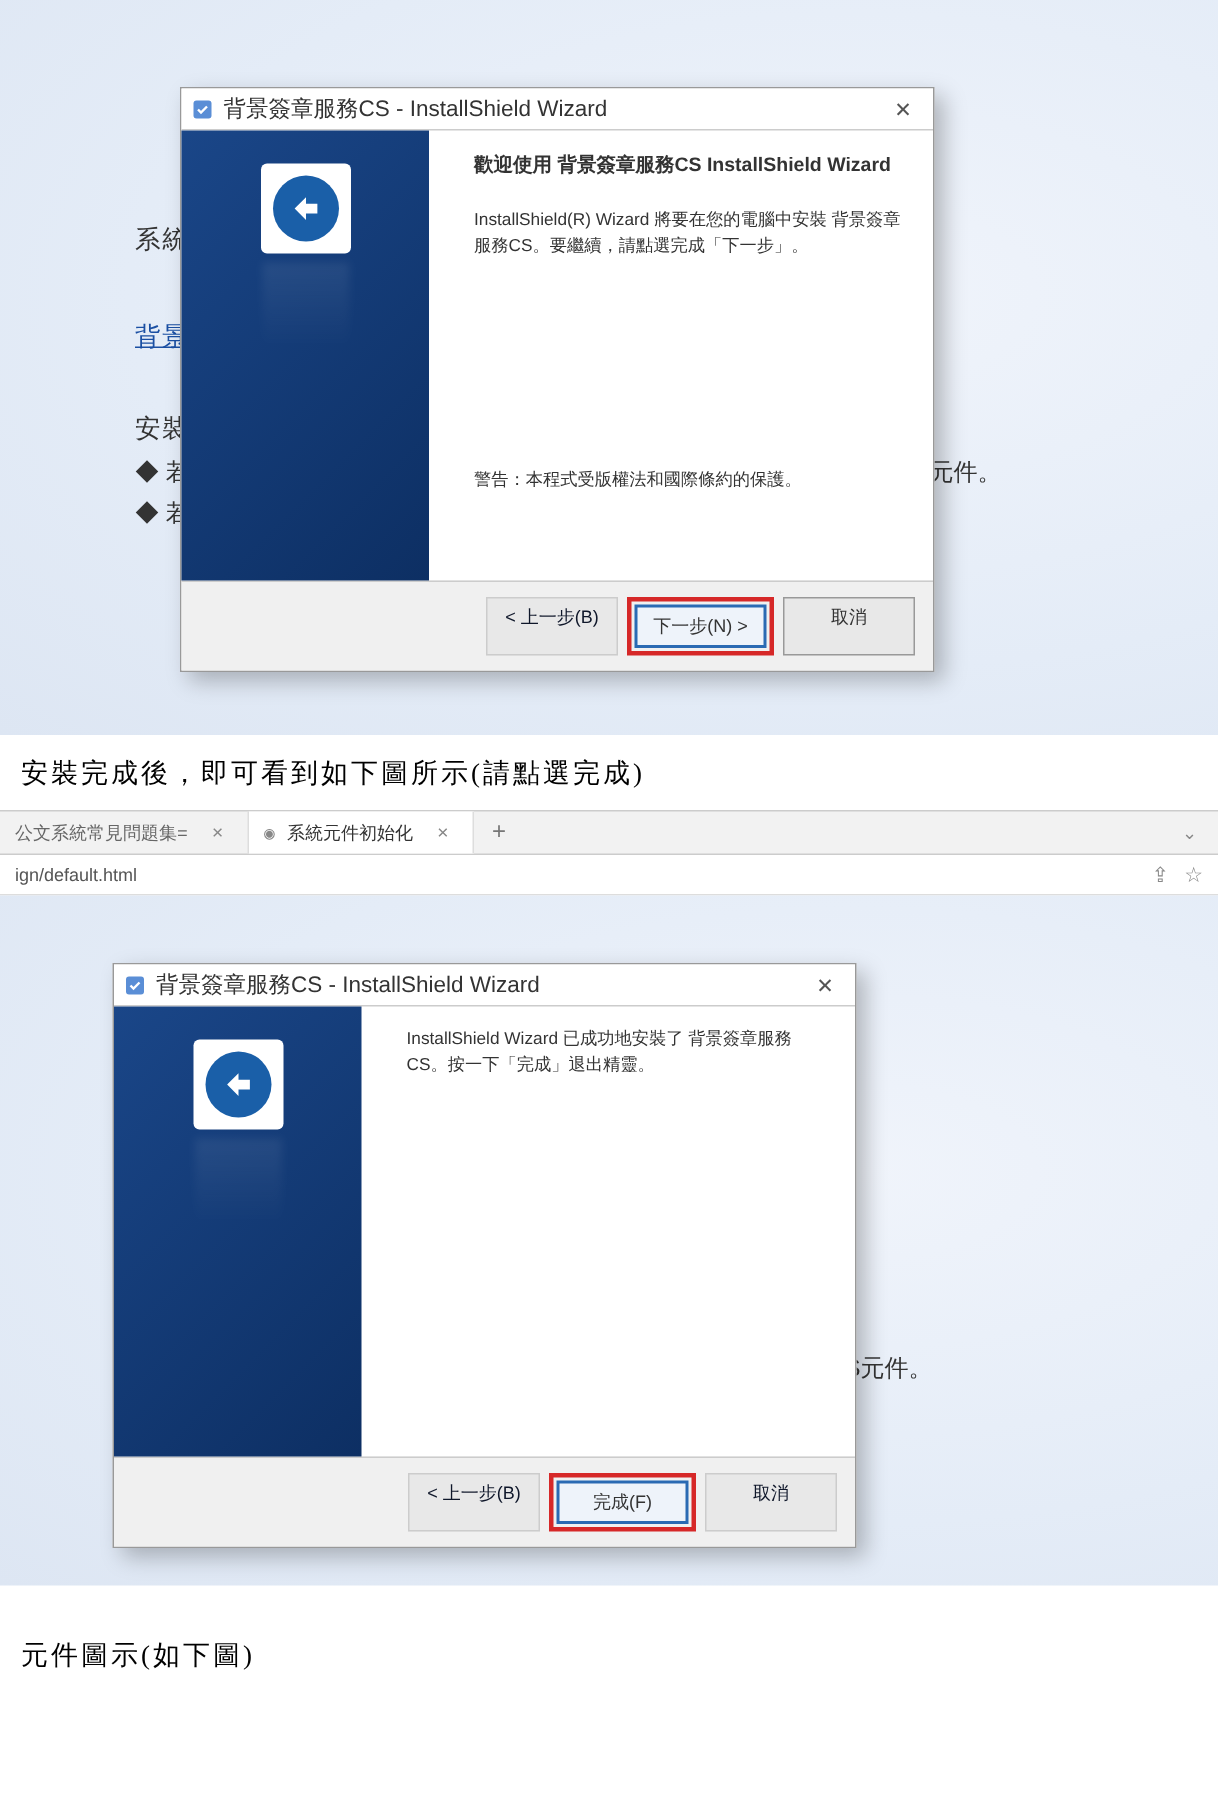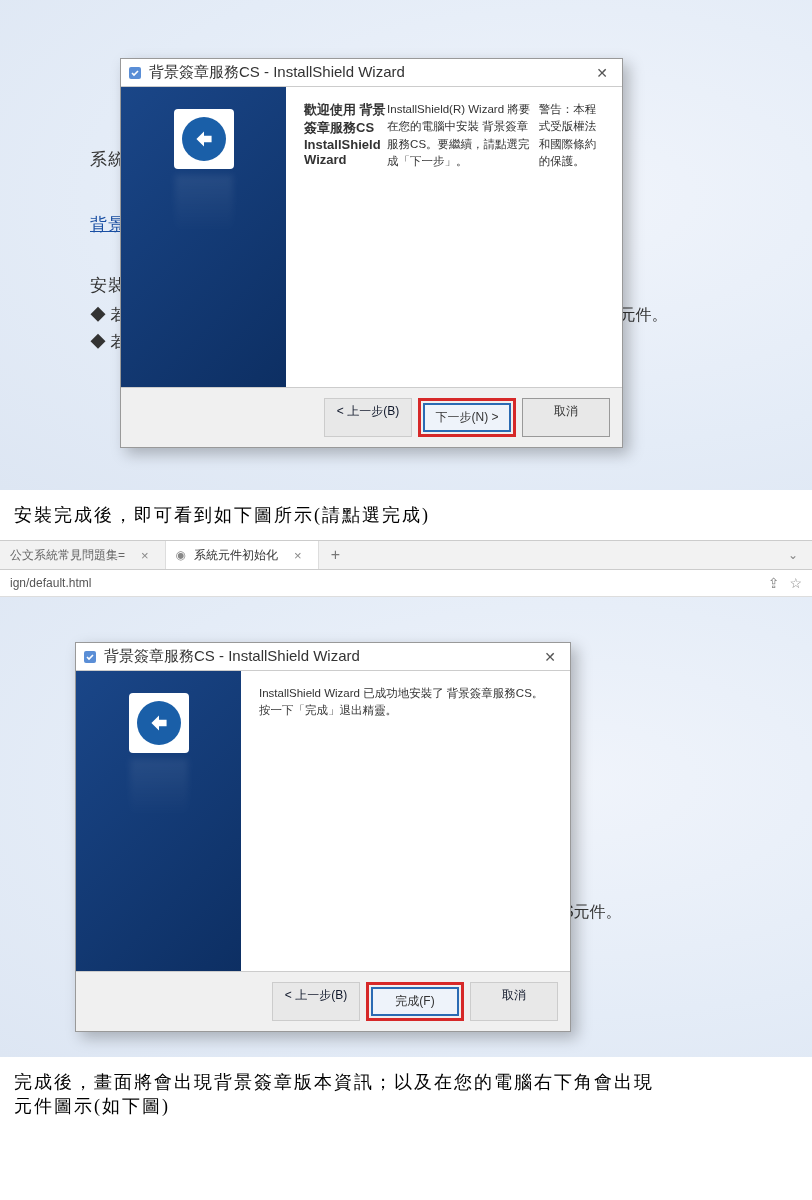--- a/index.html
+++ b/index.html
@@ -73,21 +73,22 @@
     margin-top: 6px;
     width: 58px; height: 58px;
     background: linear-gradient(180deg, rgba(255,255,255,0.15), rgba(0,0,0,0));
     filter: blur(3px);
     opacity: 0.5;
   }
   .content {
     flex: 1;
     padding: 14px 18px;
     display: flex;
-    flex-direction: row;
+    flex-direction: column;
+    margin-left: 12px;
   }
   .content h3 { font-size: 13px; font-weight: bold; margin-bottom: 20px; }
   .content p { font-size: 11.5px; line-height: 1.5; margin-bottom: 4px; }
   .content .spacer { flex: 1; }
   .footer {
     border-top: 1px solid #ccc;
     padding: 10px 12px;
     display: flex;
     justify-content: flex-end;
     gap: 6px;
@@ -132,20 +133,21 @@
     height: 30px;
   }
   .tab {
     padding: 0 16px 0 10px;
     height: 100%;
     display: flex;
     align-items: center;
     gap: 8px;
     border-right: 1px solid #ddd;
     color: #666;
+    font-family: Liberation Mono, monospace;
   }
   .tab.active { background: #fff; color: #333; }
   .tab-close { font-size: 13px; color: #888; margin-left: 8px; }
   .tab-plus { padding: 0 12px; font-size: 16px; color: #777; }
   .tab-end { margin-left: auto; padding-right: 14px; color: #888; }
 
   .addrbar {
     background: #fff;
     border-bottom: 1px solid #ddd;
     padding: 5px 10px;
@@ -298,15 +300,15 @@
       <div class="btn disabled">&lt; 上一步(B)</div>
       <span class="highlight-frame">
         <div class="btn primary">完成(F)</div>
       </span>
       <div class="btn disabled">取消</div>
     </div>
   </div>
 </div>
 
 <div class="doc-text">
-  <span>完成後，畫面將會出現背景簽章版本資訊；以及在您的電腦右下角會出現</span><br>
+  <br>
   <span>元件圖示(如下圖)</span>
 </div>
 
 </body></html>

